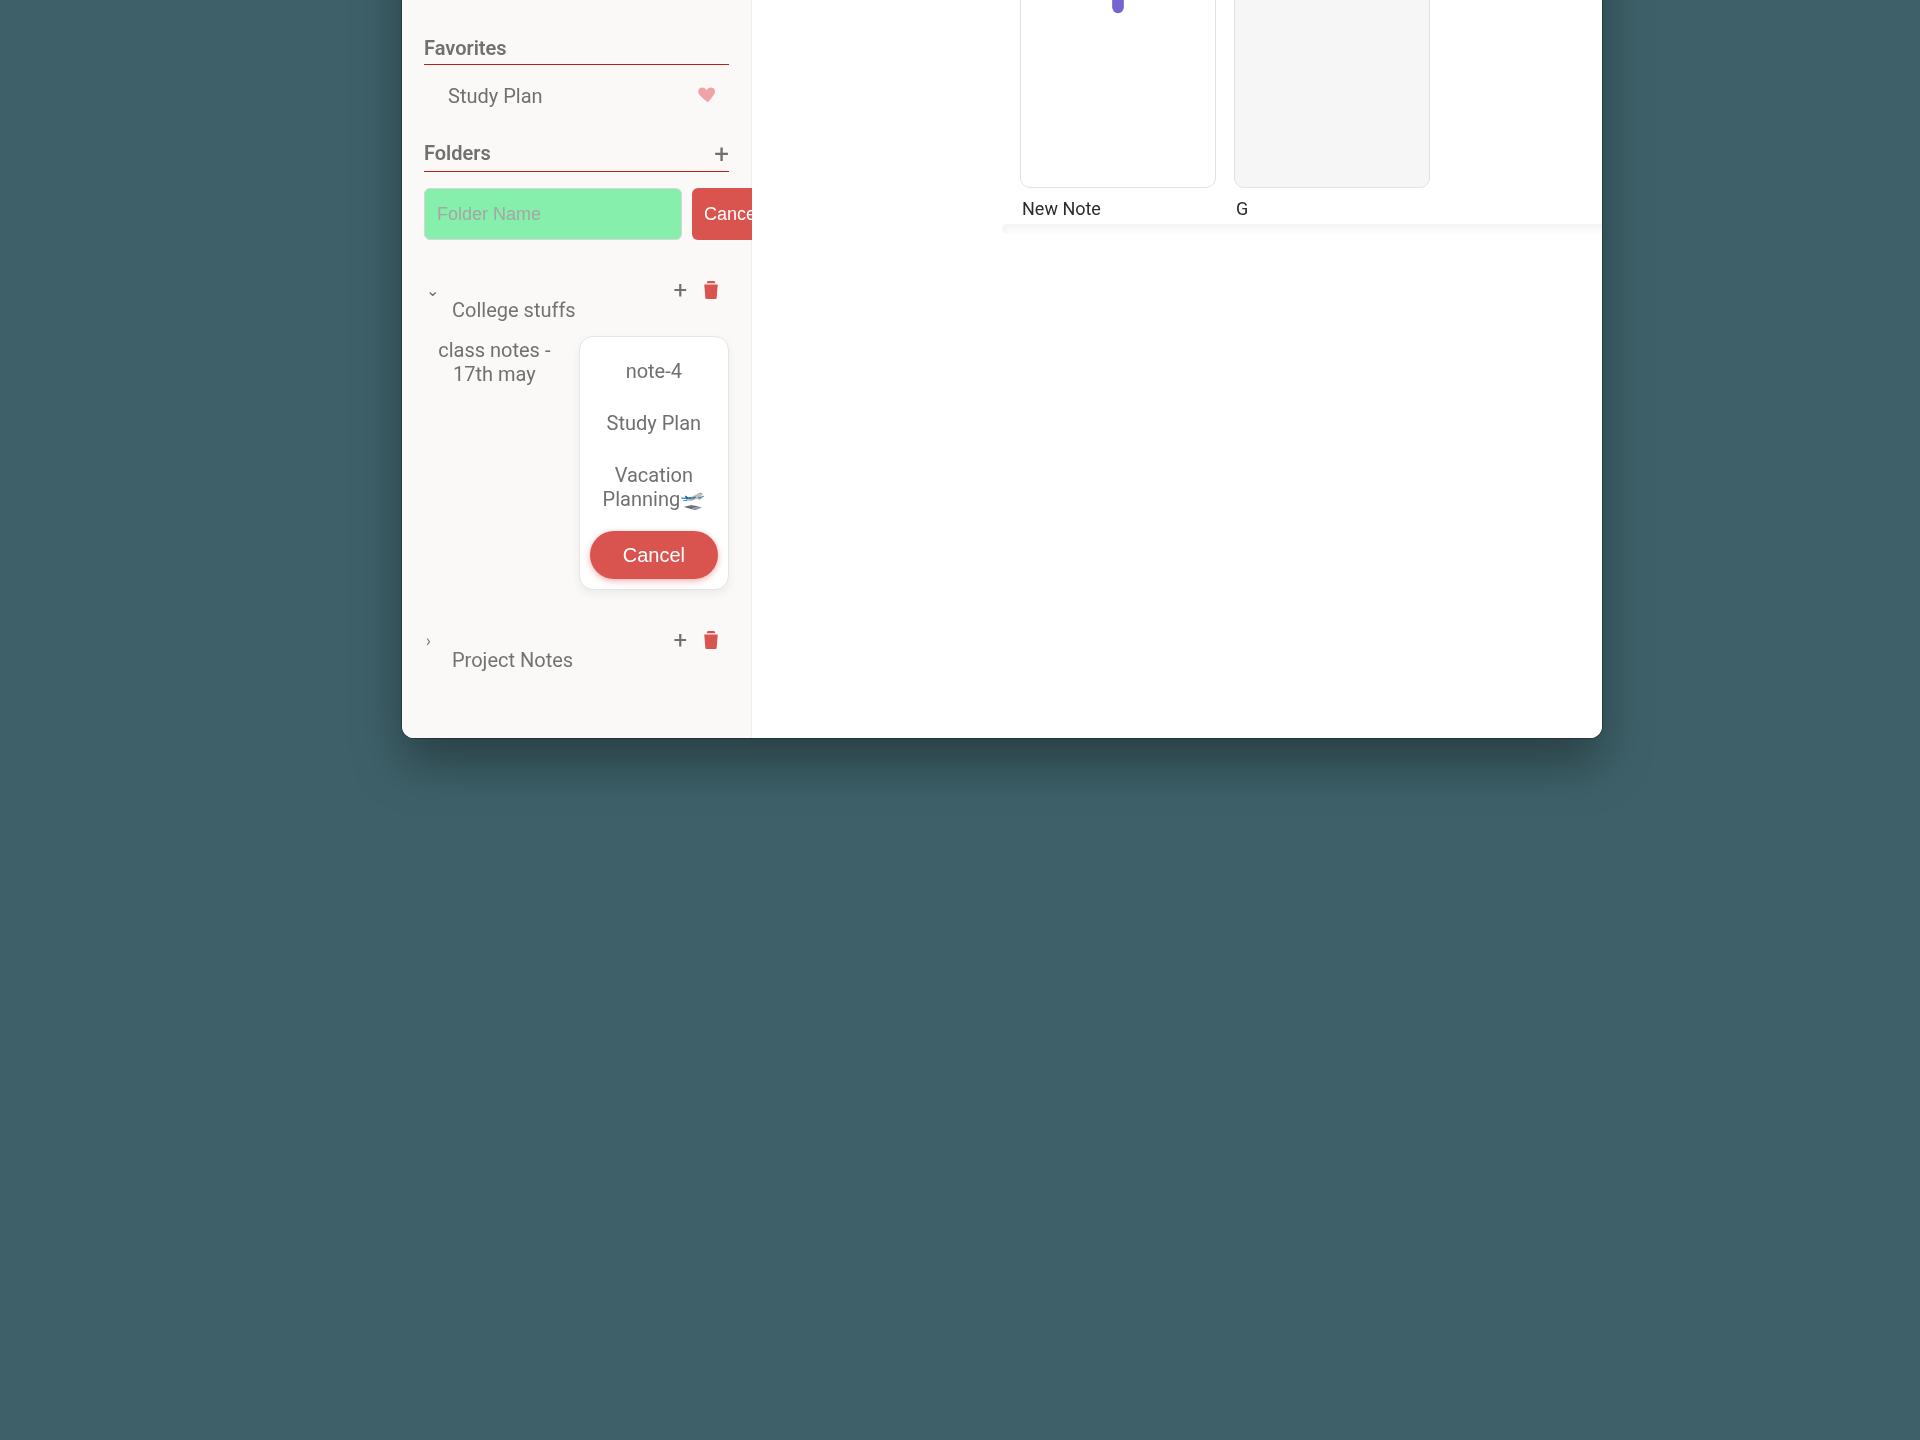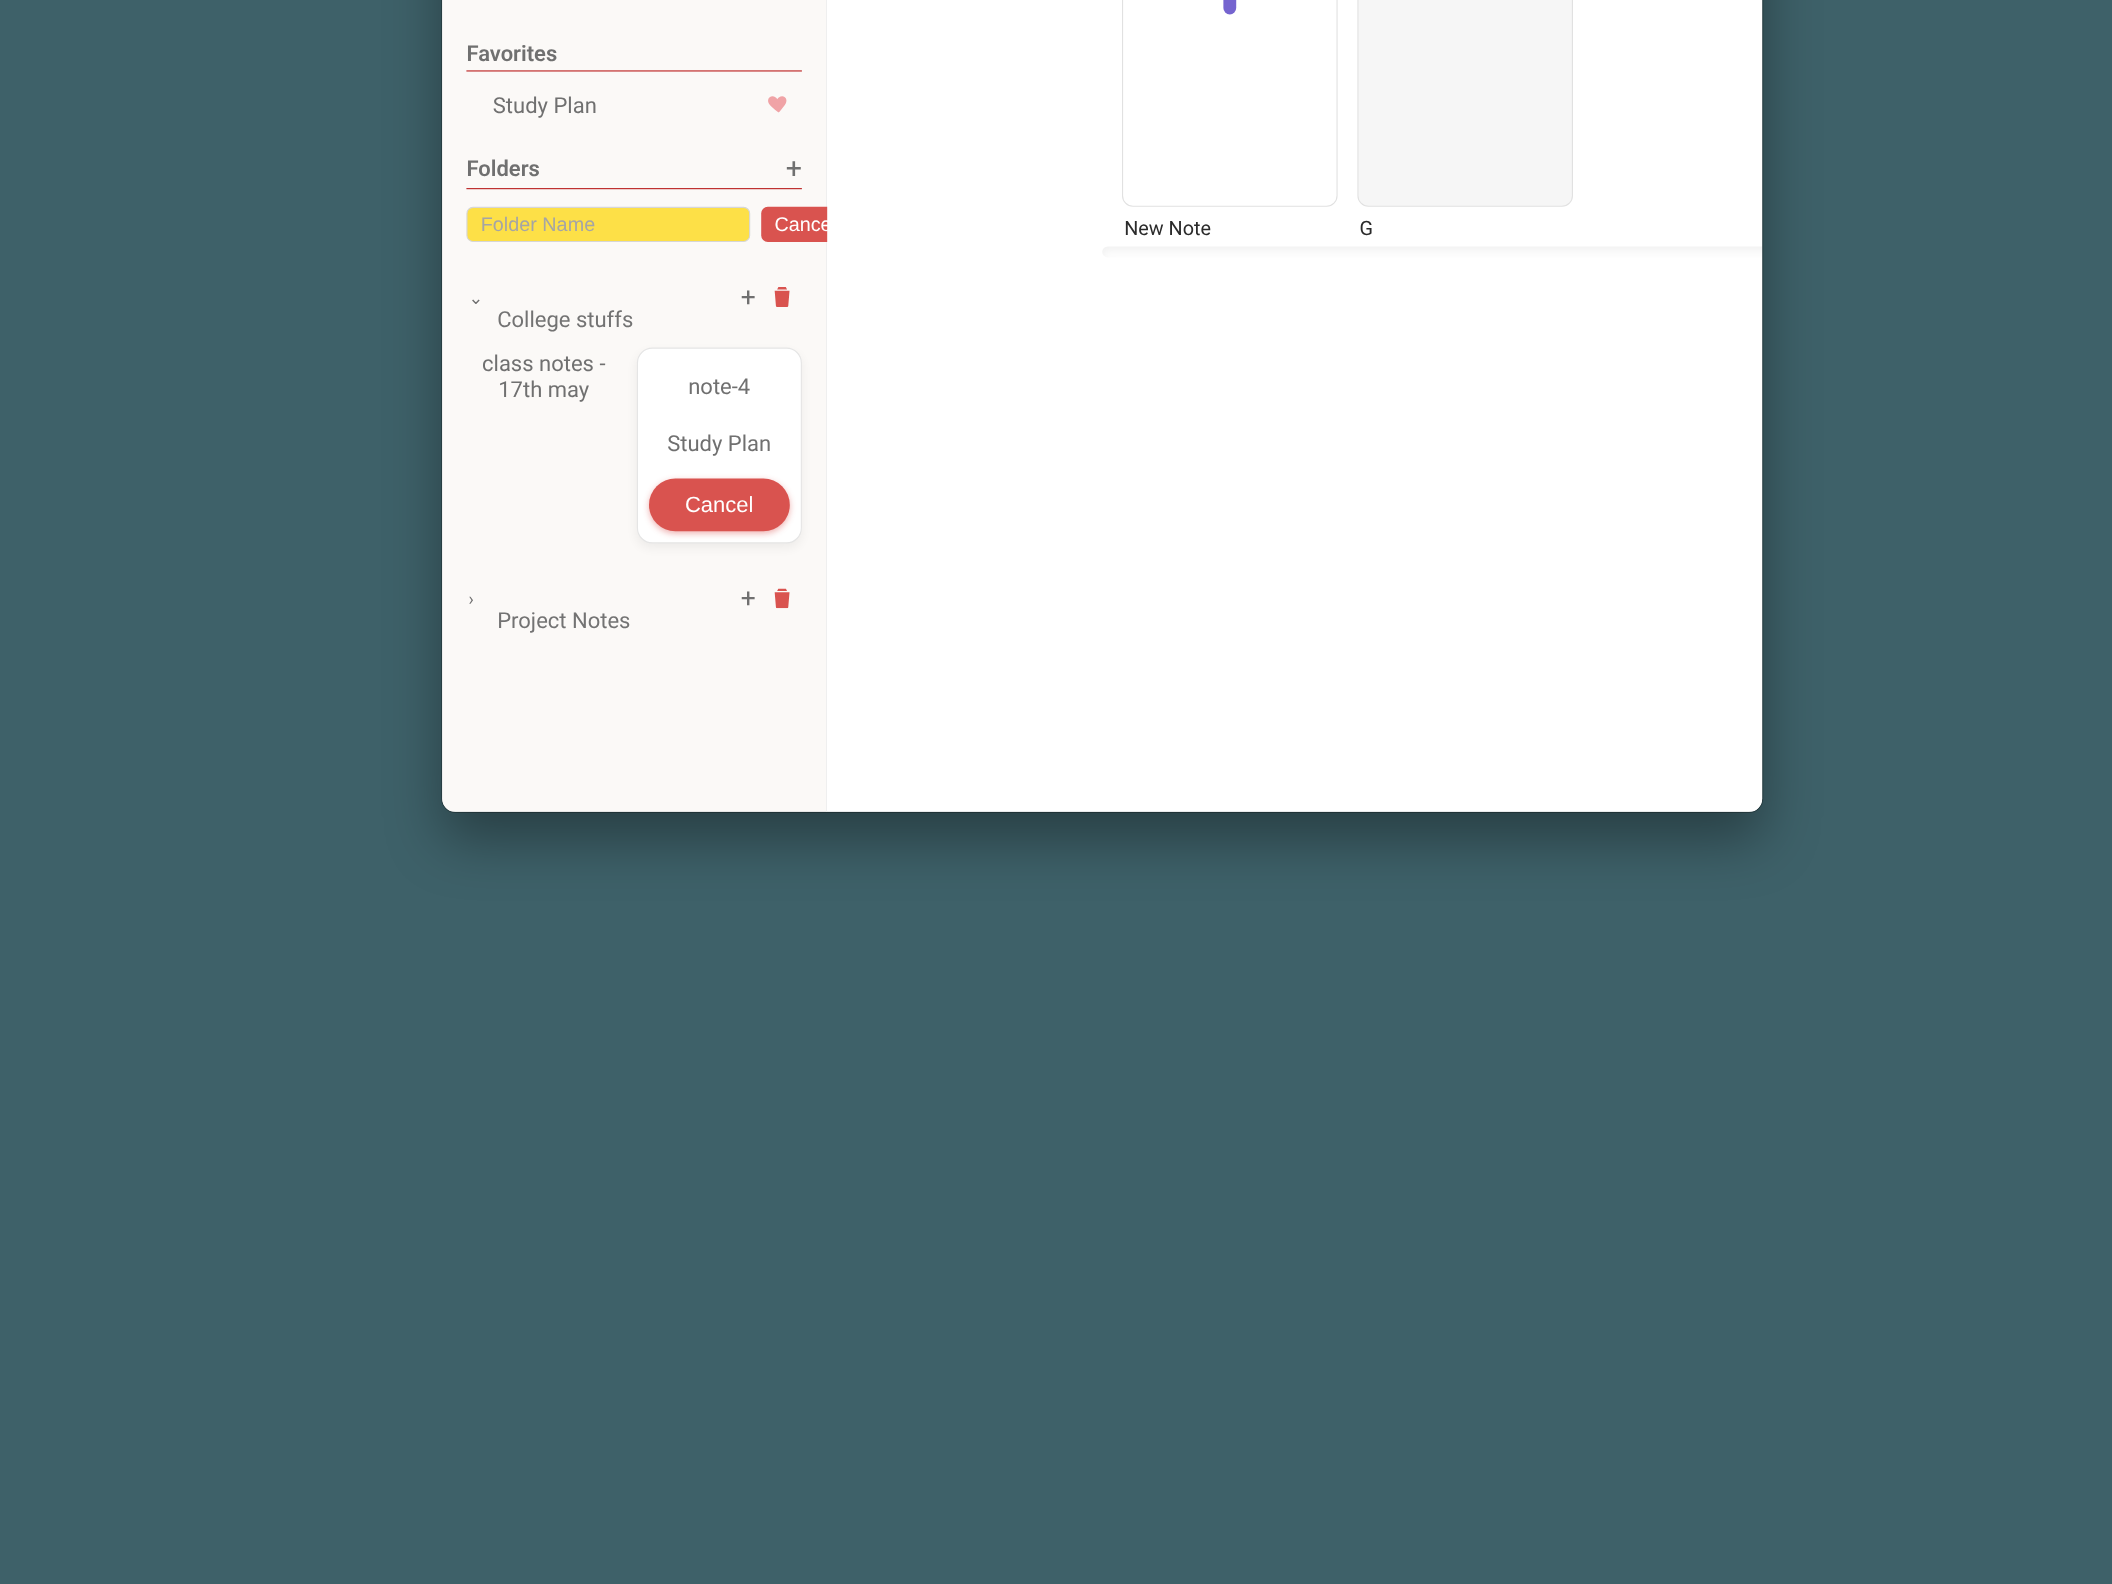--- a/index.html
+++ b/index.html
@@ -71,27 +71,27 @@
   }
 
   
   .folder-create {
     display: flex;
     gap: 10px;
     margin-top: 16px;
   }
   .folder-input {
     flex: 1;
-    height: 32px;
+    height: 52px;
     border: 1px solid #d6d6d6;
     border-radius: 6px;
     padding: 0 12px;
     font-size: 18px;
     color: #555;
-    background: #fde047;
+    background: #86efac;
   }
   .folder-input::placeholder { color: #a5a5a5; }
   .btn-red {
     background: #d9534f;
     color: #fff;
     border: none;
     border-radius: 6px;
     padding: 0 12px;
     font-size: 18px;
     cursor: pointer;
@@ -271,20 +271,21 @@
             </svg>
         </span>
       </div>
 
       <div class="folder-children">
         <div class="sub-note">class notes - 17th may</div>
 
         <div class="select-card">
           <div class="select-option">note-4</div>
           <div class="select-option">Study Plan</div>
+          <div class="select-option">Vacation Planning🛫</div>
           <button class="card-cancel">Cancel</button>
         </div>
       </div>
 
       <div class="folder-row">
         <span class="chevron">›</span>
         <span class="folder-name">Project Notes</span>
         <span class="row-action">+</span>
         <span class="row-action trash">
           <svg viewBox="0 0 14 16" fill="currentColor">

